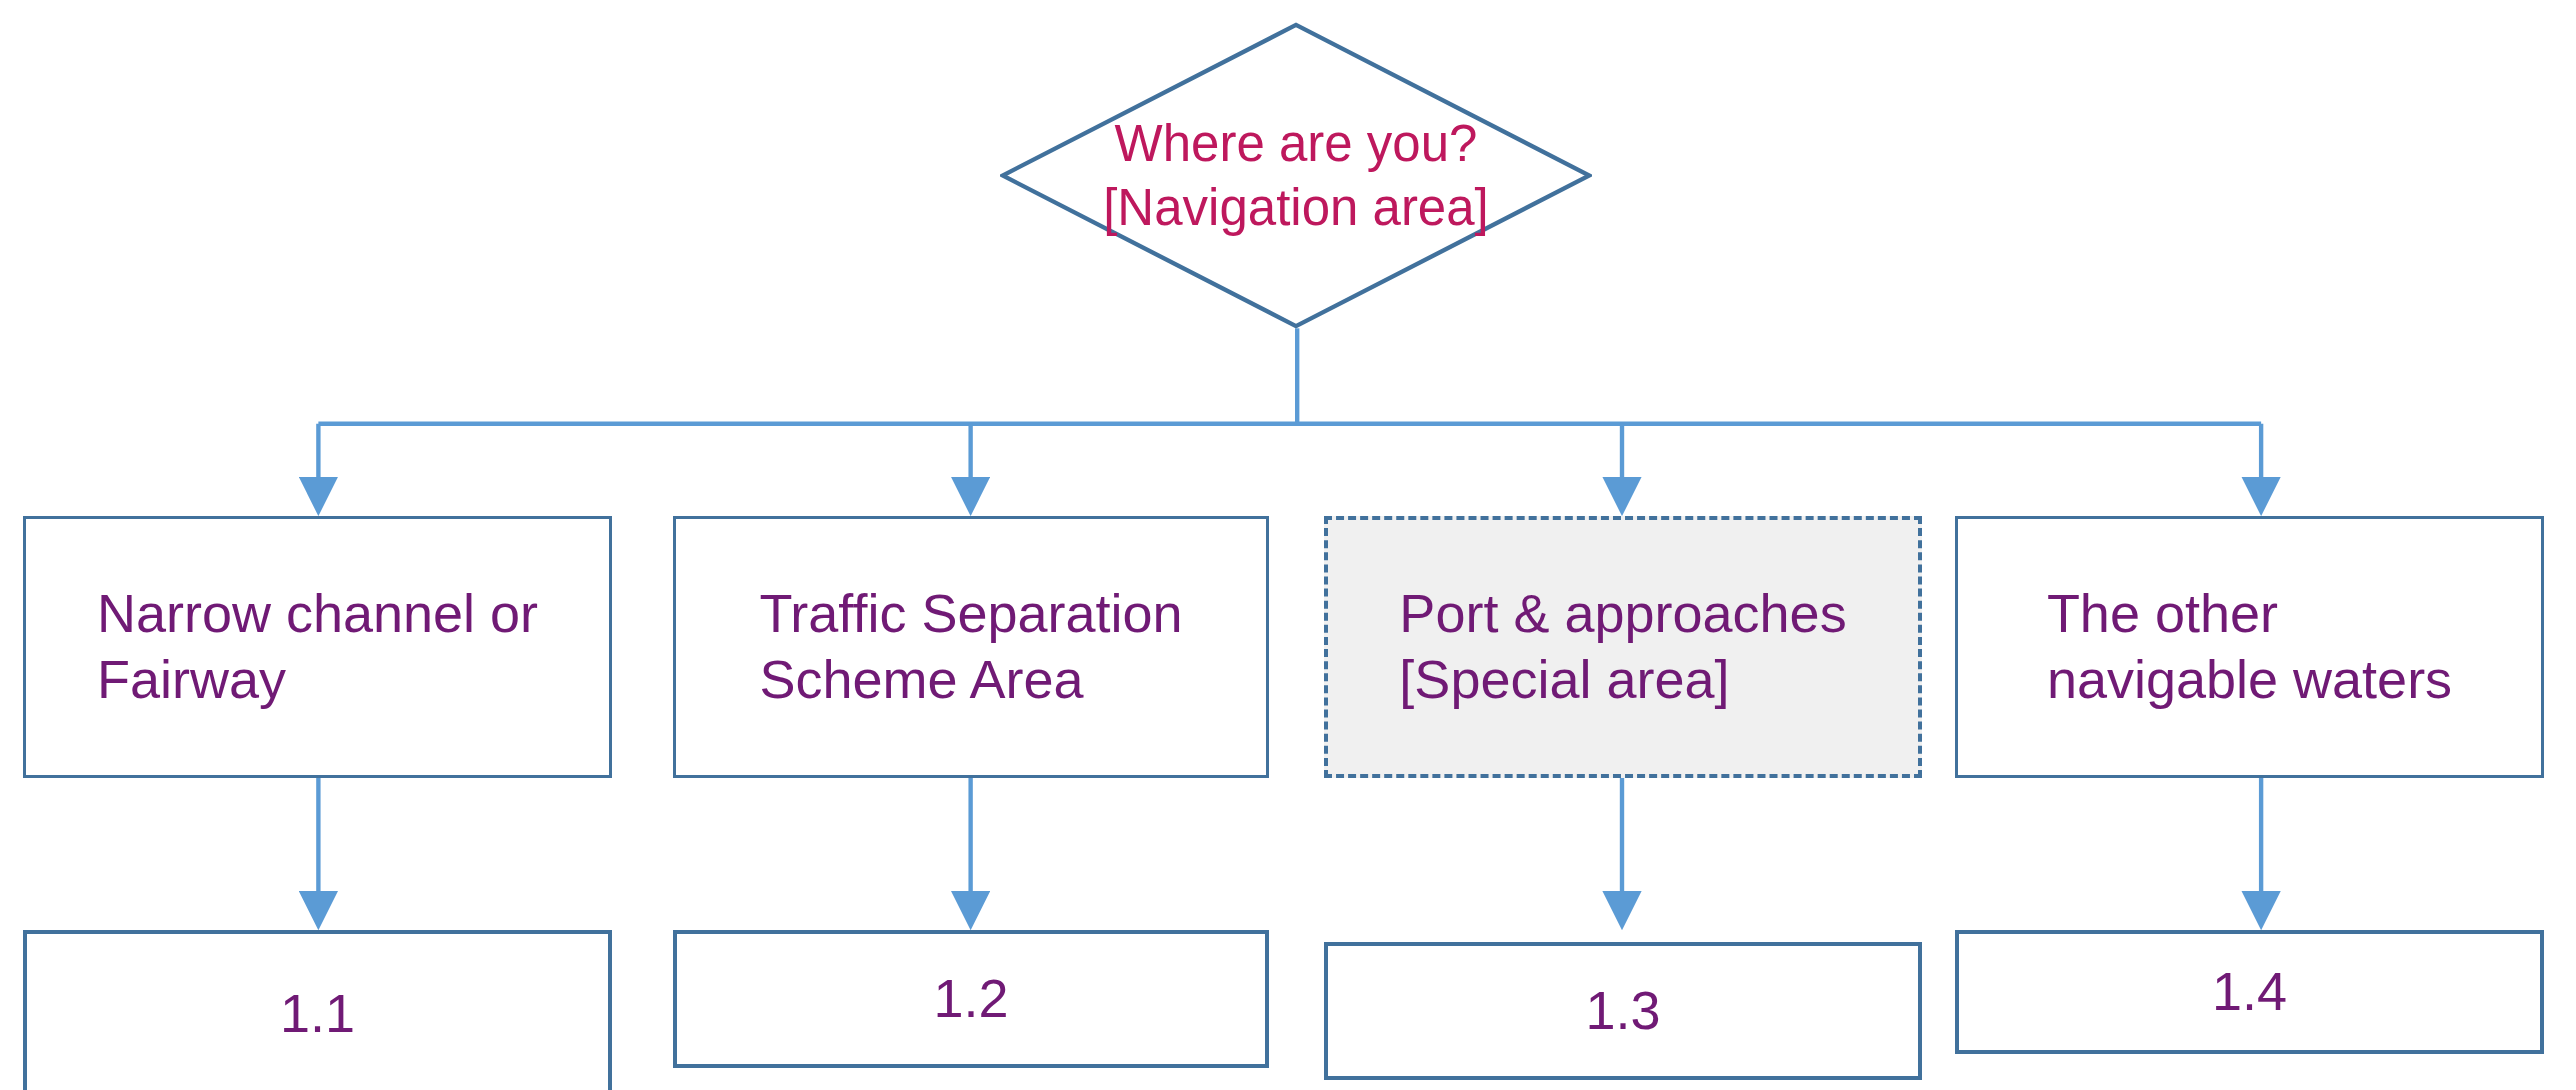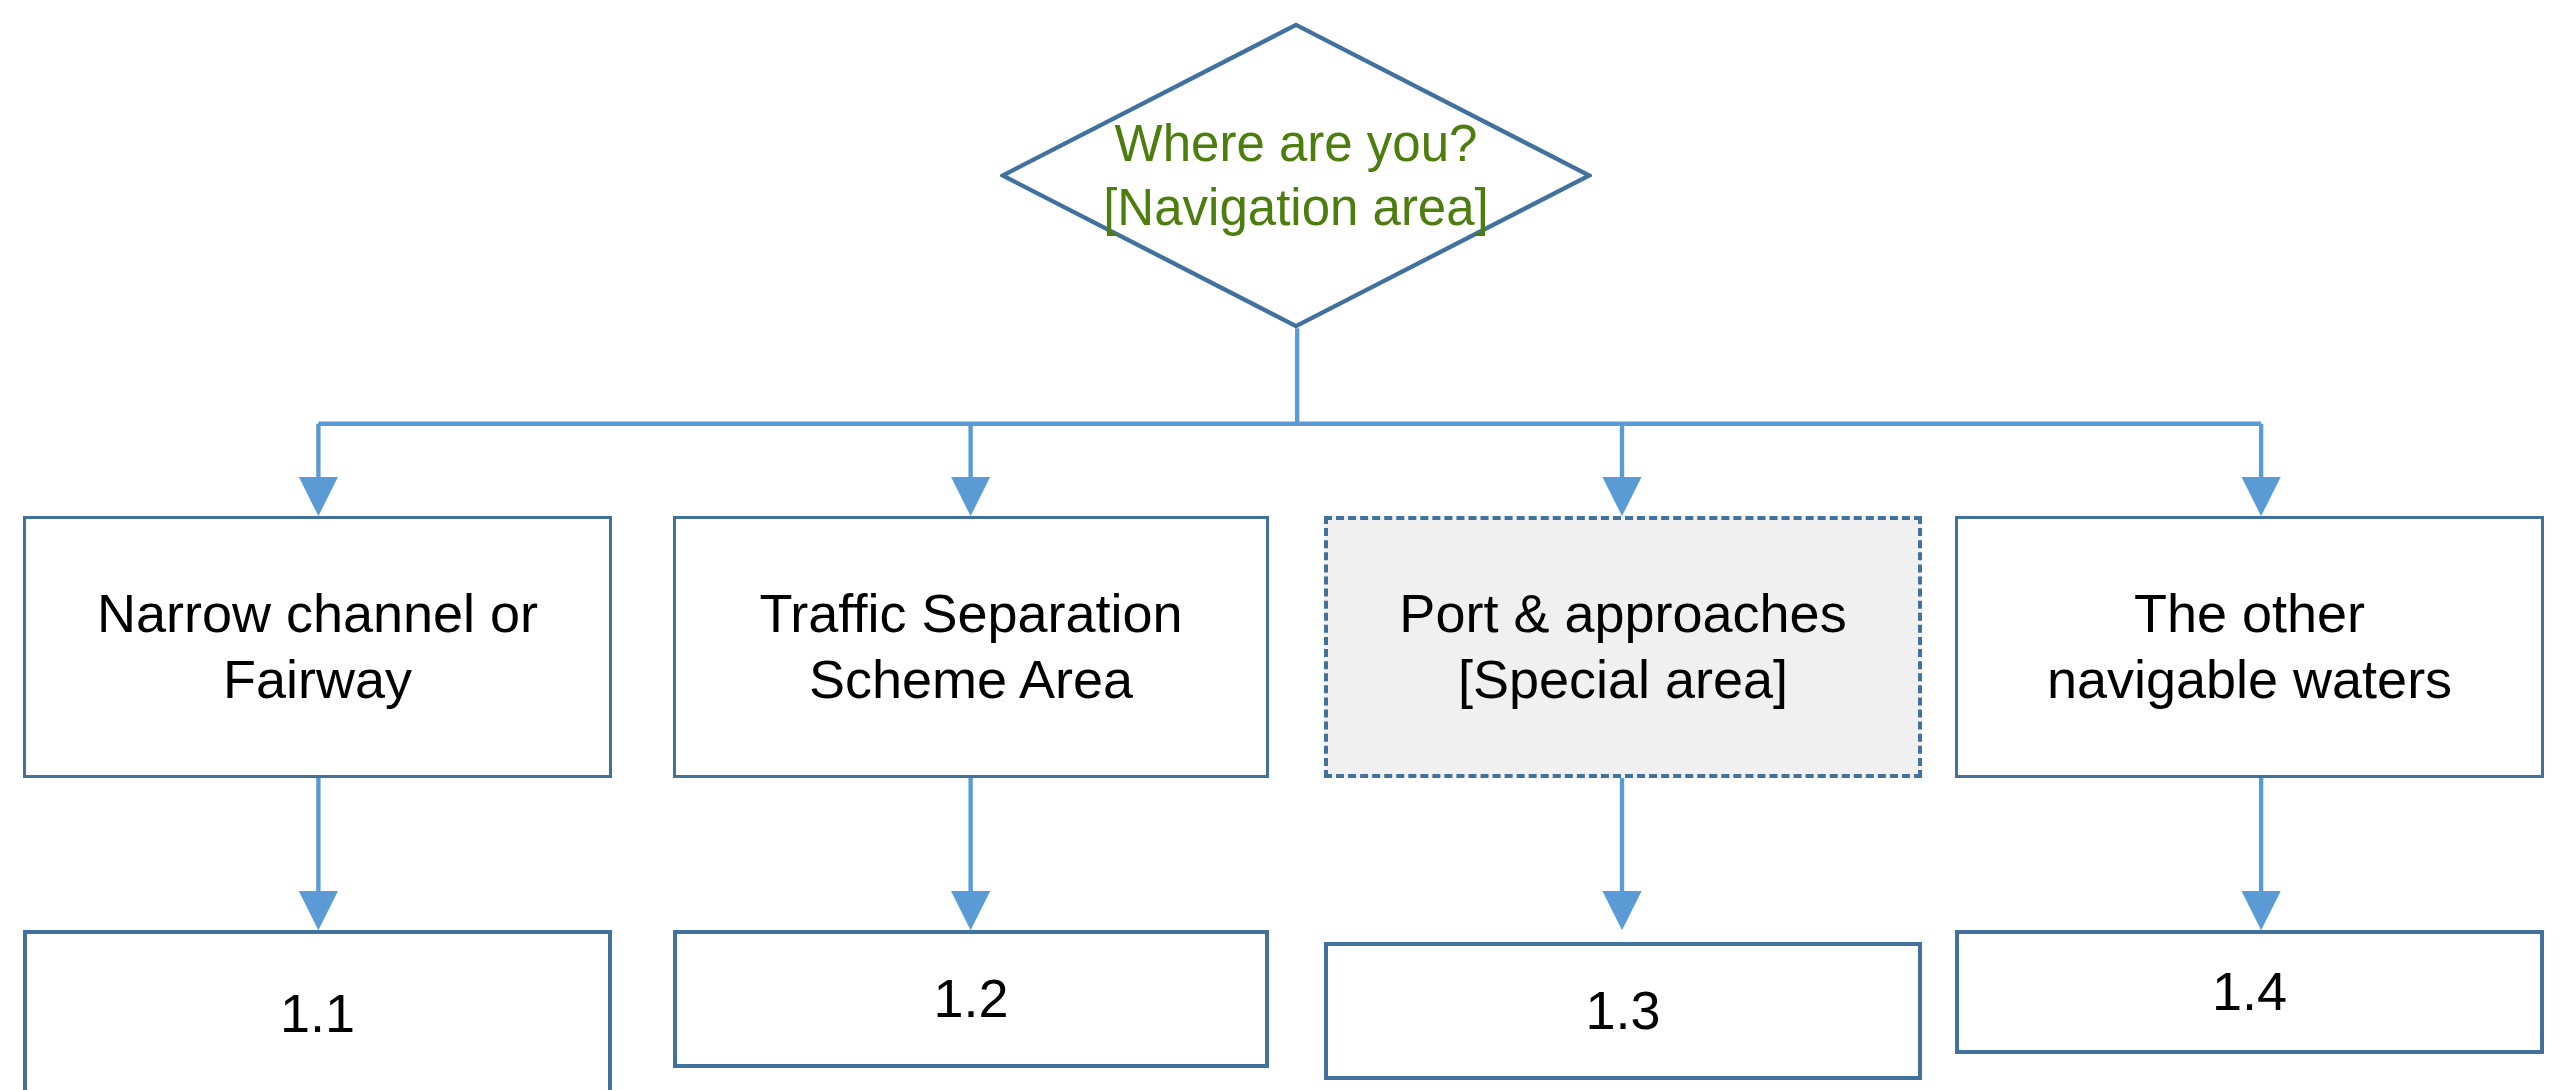--- a/index.html
+++ b/index.html
@@ -25,22 +25,21 @@
     width: 2576px;
     height: 1090px;
     pointer-events: none;
   }
   .node {
     position: absolute;
     box-sizing: border-box;
     display: flex;
     align-items: center;
     justify-content: center;
-    text-align: center;
-    color: #000000;
+    color: #701a75;
     line-height: 1.22;
     white-space: pre-line;
   }
   .proc {
     border: 3.5px solid #41719C;
     background: #ffffff;
     font-size: 54px;
   }
   .proc.dashed {
     border: 4.4px dashed #41719C;
@@ -60,21 +59,21 @@
   .diamond-svg {
     position: absolute;
     left: 0;
     top: 0;
   }
   .diamond-label {
     position: relative;
     z-index: 2;
     font-size: 51px;
     text-align: center;
-    color: #4d7c0f;
+    color: #be185d;
     line-height: 1.25;
     white-space: pre-line;
   }
 </style>
 </head>
 <body>
 
 <div id="canvas">
 
   <svg id="wires" viewBox="0 0 2941 1245" width="2576" height="1090" xmlns="http://www.w3.org/2000/svg">

